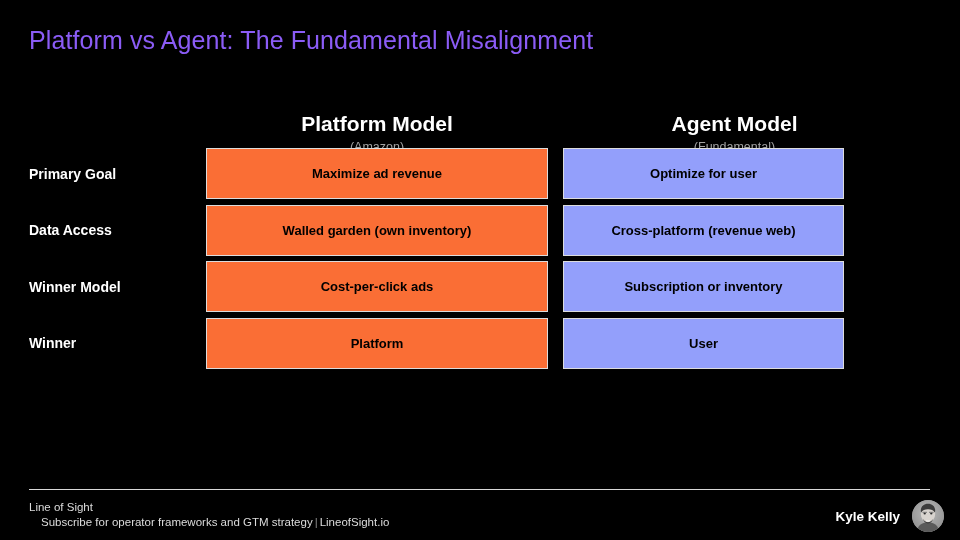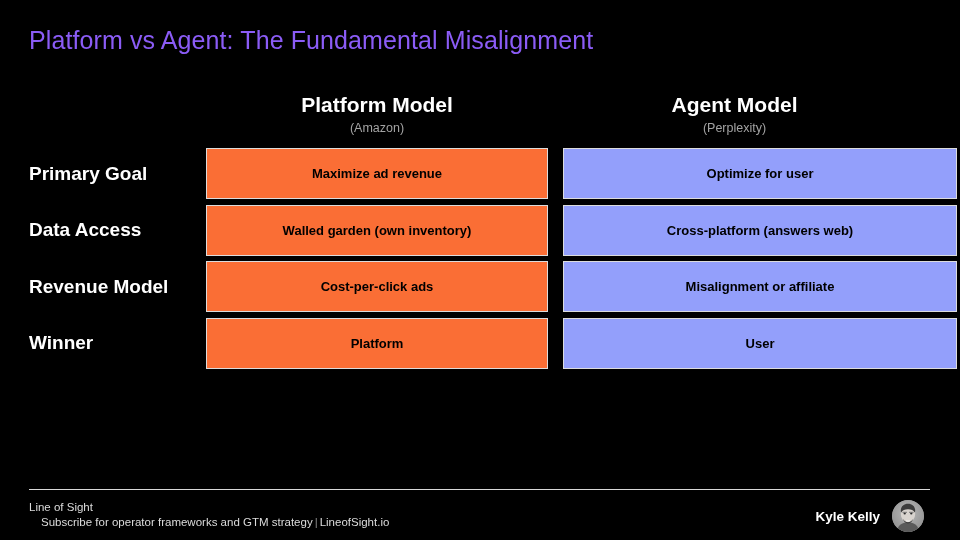--- a/index.html
+++ b/index.html
@@ -30,20 +30,21 @@
     text-align:center;
   }
   .col-head.platform { left:206px; width:342px; }
   .col-head.agent    { left:563px; width:343px;text-align:center; }
   .col-head .ch-title {
     font-size:21px;
     font-weight:700;
     color:#ffffff;
     line-height:24px;
     white-space:nowrap;
+    margin-top:19px;
   }
   .col-head .ch-sub {
     font-size:12.5px;
     font-weight:400;
     color:#a3a3a3;
     line-height:18px;
     margin-top:2px;
     white-space:nowrap;
   }
 
@@ -57,41 +58,41 @@
     position:relative;
     height:51px;
     margin-bottom:5.5px;
   }
   .row-label {
     position:absolute;
     left:29px; top:0;
     width:170px; height:51px;
     display:flex;
     align-items:center;
-    font-size:19px;
+    font-size:14px;
     font-weight:700;
     color:#ffffff;
     white-space:nowrap;
   }
   .cell {
     position:absolute;
     top:0;
     height:51px;
     display:flex;
     align-items:center;
     justify-content:center;
     font-size:13px;
     font-weight:700;
     color:#000000;
     text-align:center;
     padding:0 8px;
     border:1px solid #dcdcdc;
   }
   .cell.platform { left:206px; width:342px; background:#FA6E35; }
-  .cell.agent    { left:563px; width:394px; background:#939FFB; }
+  .cell.agent    { left:563px; width:281px; background:#939FFB; }
 
   
   .footer-rule {
     position:absolute;
     left:29px; top:489px;
     width:901px; height:1px;
     background:#d8d8d8;
   }
   .footer-left {
     position:absolute;
@@ -109,21 +110,21 @@
     font-weight:400;
     color:#dcdcdc;
     line-height:15px;
     white-space:nowrap;
     margin-left:12px;
   }
   .footer-tagline .sep { color:#8a8a8a; padding:0 2px; }
 
   .footer-right {
     position:absolute;
-    right:36px; top:500px;
+    right:16px; top:500px;
     display:flex;
     align-items:center;
     gap:12px;
   }
   .author-name {
     font-size:13.5px;
     font-weight:700;
     color:#ffffff;
     white-space:nowrap;
   }
@@ -141,42 +142,42 @@
 <body>
 
 <div class="slide-title">Platform vs Agent: The Fundamental Misalignment</div>
 
 <div class="col-head platform">
   <div class="ch-title">Platform Model</div>
   <div class="ch-sub">(Amazon)</div>
 </div>
 <div class="col-head agent">
   <div class="ch-title">Agent Model</div>
-  <div class="ch-sub">(Perplexity)</div>
+  <div class="ch-sub">(Fundamental)</div>
 </div>
 
 <div class="matrix">
 
   <div class="matrix-row">
     <div class="row-label">Primary Goal</div>
     <div class="cell platform">Maximize ad revenue</div>
     <div class="cell agent">Optimize for user</div>
   </div>
 
 
   <div class="matrix-row">
     <div class="row-label">Data Access</div>
     <div class="cell platform">Walled garden (own inventory)</div>
-    <div class="cell agent">Cross-platform (answers web)</div>
-  </div>
-
-  <div class="matrix-row">
-    <div class="row-label">Revenue Model</div>
+    <div class="cell agent">Cross-platform (revenue web)</div>
+  </div>
+
+  <div class="matrix-row">
+    <div class="row-label">Winner Model</div>
     <div class="cell platform">Cost-per-click ads</div>
-    <div class="cell agent">Misalignment or affiliate</div>
+    <div class="cell agent">Subscription or inventory</div>
   </div>
 
   <div class="matrix-row">
     <div class="row-label">Winner</div>
     <div class="cell platform">Platform</div>
     <div class="cell agent">User</div>
   </div>
 
 </div>
 

